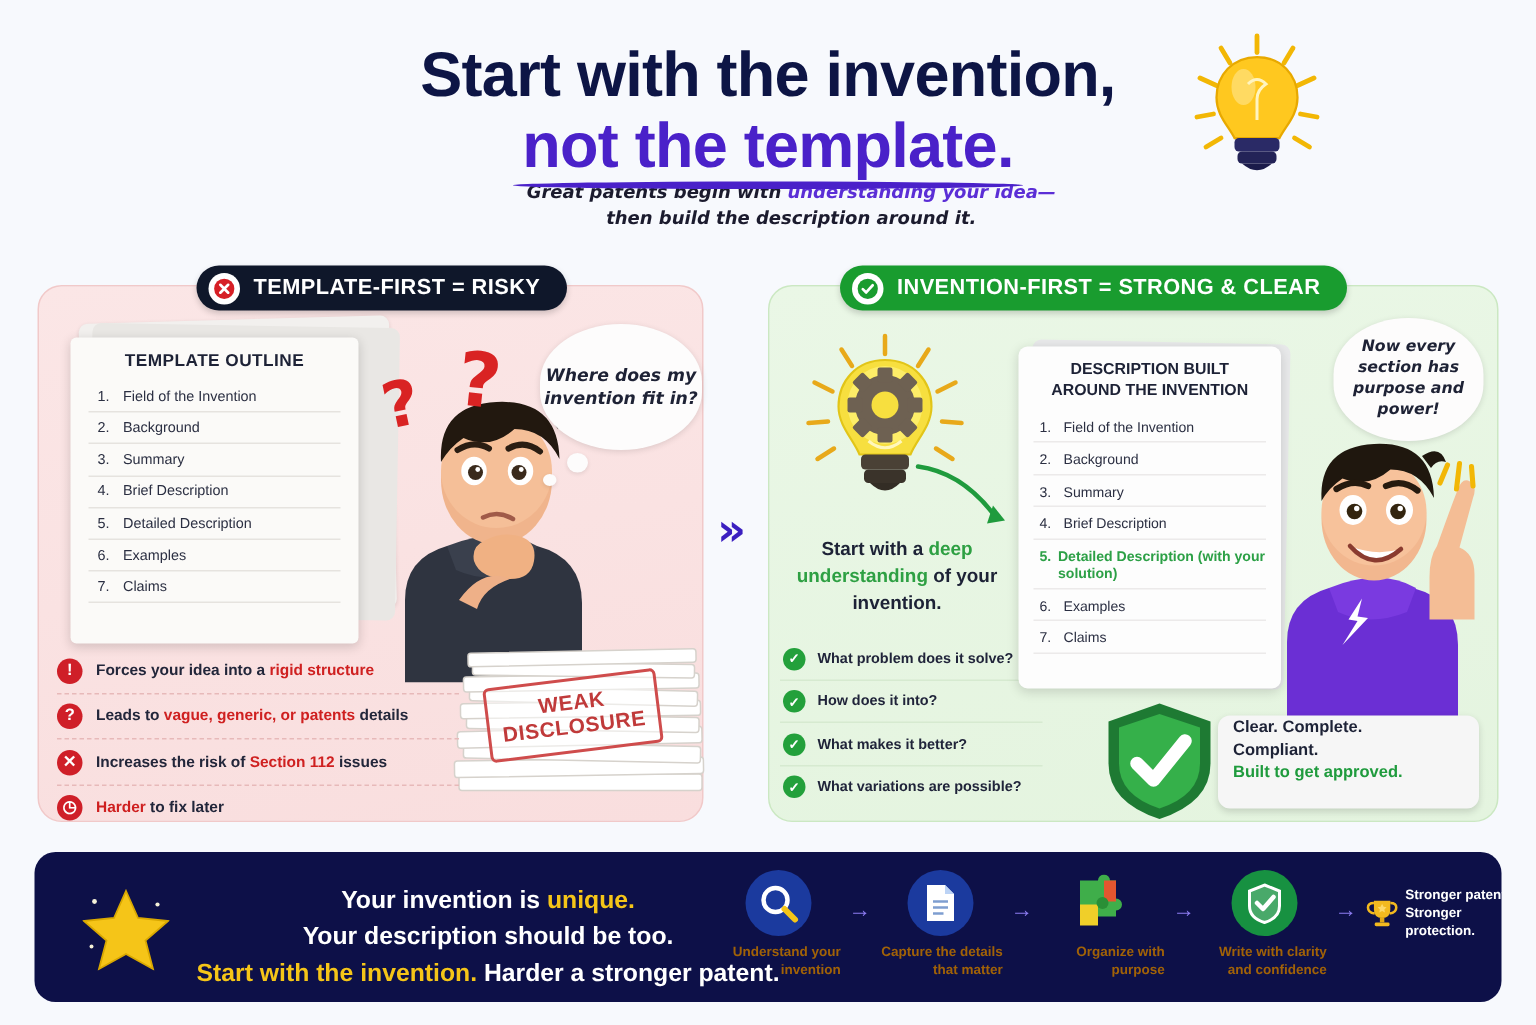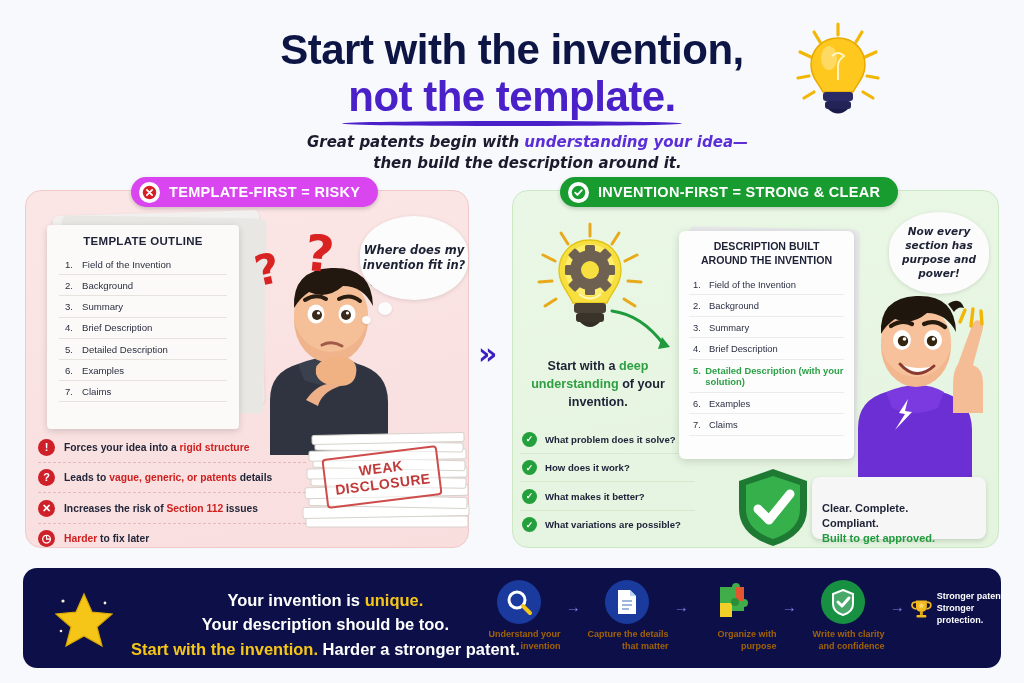--- a/index.html
+++ b/index.html
@@ -20,21 +20,21 @@
   .title-l2 {
     font-size: 42px; font-weight: bold; color: #4a21c9;
     letter-spacing: -0.5px; line-height: 1.1; margin-top: 2px;
     position: relative; display:inline-block;
   }
   .title-underline {
     position:absolute; left:-6px; right:-6px; bottom:-6px; height:5px;
     background: #4a21c9; border-radius: 50%;
   }
   .subtitle {
-    margin-top: 12px; font-size: 15px; color: #1b1b2e;
+    font-size: 12px; color: #1b1b2e;
     font-family: "DejaVu Sans", sans-serif; font-style: italic; font-weight: 600;
     line-height: 1.4;
     padding-left: 31px;
   }
   .subtitle .hl { color: #5b2ed6; }
 
   
   .header-bulb { position:absolute; left:788px; top:20px; width:100px; height:105px; }
 
   
@@ -48,21 +48,21 @@
     left: 512px; top: 190px; width: 487px; height: 358px;
     background: linear-gradient(170deg,#eaf7e6 0%, #e4f4df 100%);
     border: 1px solid #cbe8c2;
   }
   .pill {
     position:absolute; height: 30px; border-radius: 15px;
     display:flex; align-items:center; gap: 9px; padding: 0 18px 0 8px;
     color:#fff; font-weight:bold; font-size:14.5px; letter-spacing:0.3px;
     box-shadow: 0 2px 4px rgba(0,0,0,.18);
   }
-  .pill-left { left: 131px; top: 177px; background:#d946ef; }
+  .pill-left { left: 131px; top: 177px; background:#0f172a; }
   .pill-right { left: 560px; top: 177px; background:#199c2f; }
   .pill-ic { width:21px; height:21px; border-radius:50%; background:#fff;
              display:flex; align-items:center; justify-content:center; }
 
   
   .paper-stack1 { position:absolute; left:55px; top:213px; width:207px; height:195px;
     background:#f2f0ee; border-radius:6px; transform: rotate(-1.6deg); box-shadow:0 1px 3px rgba(0,0,0,.12); }
   .paper-stack2 { position:absolute; left:60px; top:217px; width:205px; height:195px;
     background:#e9e7e4; border-radius:6px; transform: rotate(1deg); }
   .outline-card {
@@ -152,21 +152,21 @@
   
   .bubble-right { left:889px; top:212px; width:100px; height:82px; font-size:10.5px; line-height:1.32; }
   .boy-right { position:absolute; left:840px; top:280px; width:170px; height:200px; }
   .spark { position:absolute; left:955px; top:300px; width:34px; height:34px; }
 
   
   .shield { position:absolute; left:734px; top:466px; width:78px; height:82px; }
   .callout {
     position:absolute; left:812px; top:477px; width:174px; height:62px;
     background:#f6f6f6; border-radius:8px; box-shadow:0 2px 5px rgba(0,0,0,.14);
-    padding: 24px 10px; font-size:11px; font-weight:bold; color:#1d2236; line-height:1.38;
+    padding: 1px 10px; font-size:11px; font-weight:bold; color:#1d2236; line-height:1.38;
   }
   .callout .g { color:#1f9b3d; }
 
   
   .banner {
     position:absolute; left:23px; top:568px; width:978px; height:100px;
     background:#0d1048; border-radius:14px; overflow:hidden;
   }
   .star { position:absolute; left:32px; top:23px; width:58px; height:56px; }
   .ban-text { position:absolute; left:108px; top:20px; color:#fff;text-align:center; }
@@ -390,21 +390,21 @@
     <span>Start with a </span><span class="g">deep understanding</span><span> of </span><span>your invention.</span>
   </div>
 
   <div class="q-list">
     <div class="q-row">
       <span class="check-ic">✓</span>
       <span>What problem does it solve?</span>
     </div>
     <div class="q-row">
       <span class="check-ic">✓</span>
-      <span>How does it work?</span>
+      <span>How does it into?</span>
     </div>
     <div class="q-row">
       <span class="check-ic">✓</span>
       <span>What makes it better?</span>
     </div>
     <div class="q-row">
       <span class="check-ic">✓</span>
       <span>What variations are possible?</span>
     </div>
   </div>

